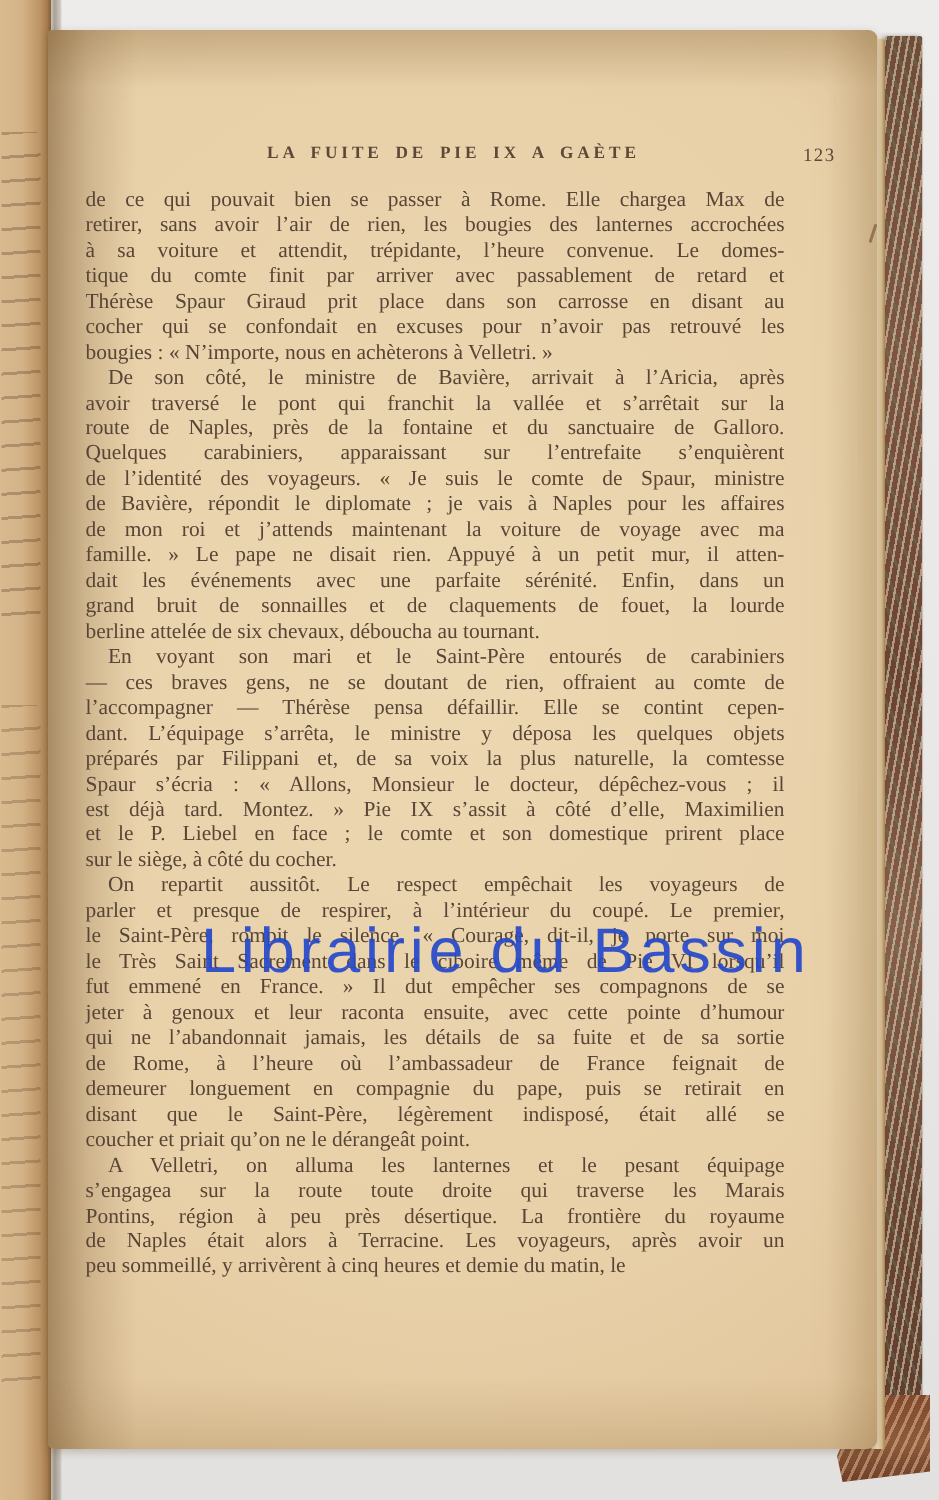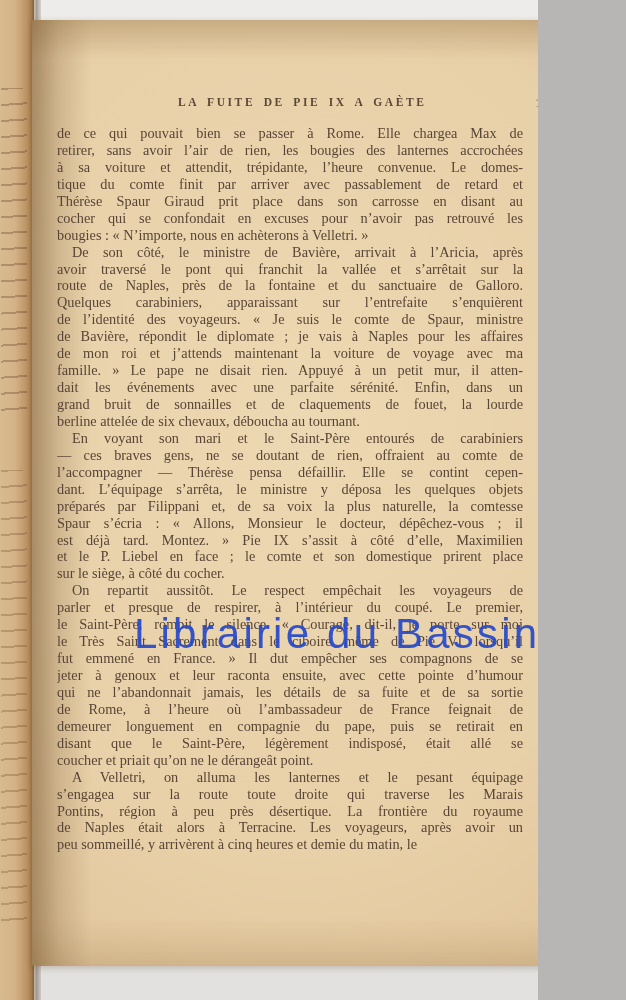--- a/index.html
+++ b/index.html
@@ -1,17 +1,17 @@
 <!DOCTYPE html>
 <html><head>
 <meta charset="utf-8">
 <style>
   html,body { margin:0; padding:0; background:#b8b6b4; }
   .stage {
-    position:relative; width:538px; height:1000px; overflow:hidden;
+    position:relative; width:626px; height:1000px; overflow:hidden;
     background:linear-gradient(180deg,#edecea 0%, #e9e8e6 50%, #e2e1df 100%);
     font-family:"Liberation Serif", serif;
   }
 
   
   .left-sliver {
     position:absolute; left:0; top:0; width:34px; height:1000px;
     background:linear-gradient(90deg,#d9bb90 0%, #d3b286 45%, #bb9263 80%, #996f42 100%);
   }
   .left-sliver .frag {

